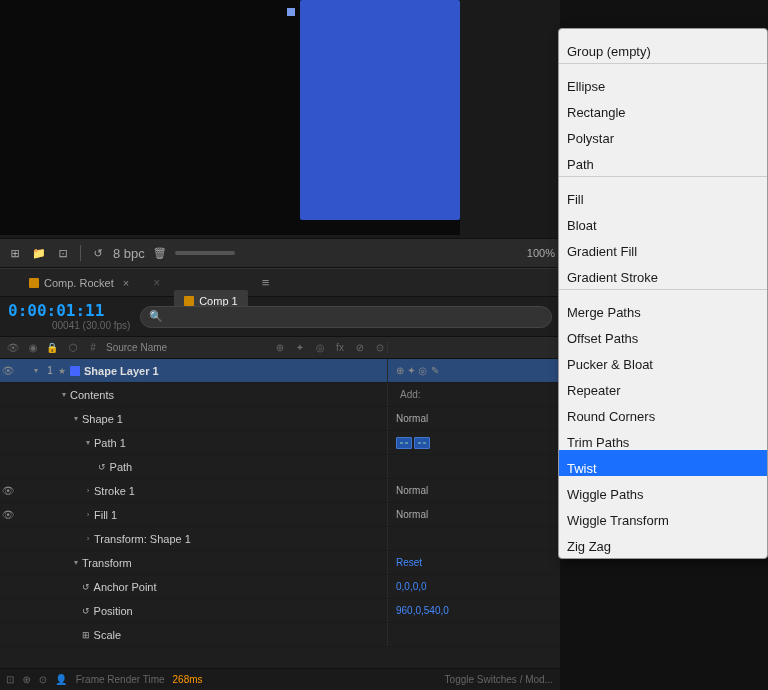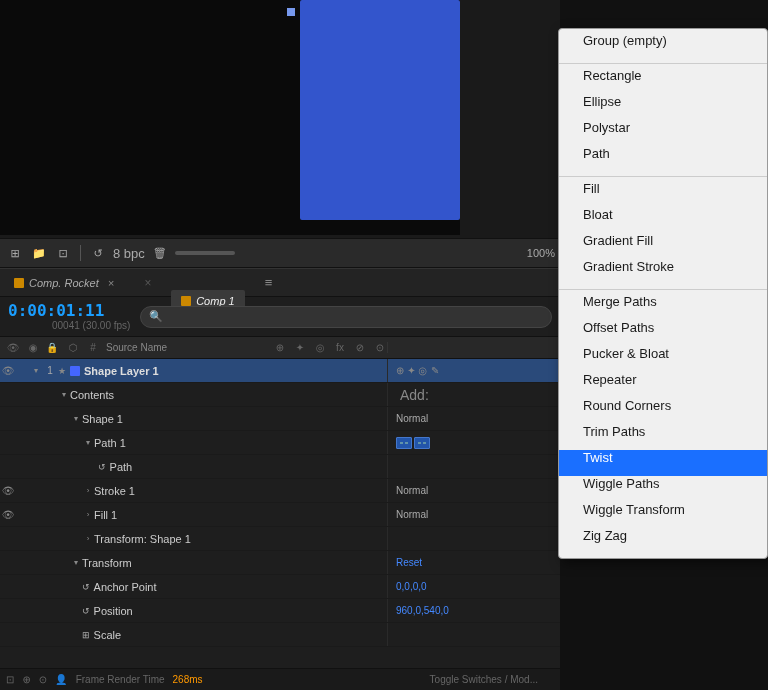--- a/index.html
+++ b/index.html
@@ -108,23 +108,22 @@
       border-top: 1px solid #333;
     }
 
     
     .tab-bar {
       height: 28px;
       background: #232323;
       display: flex;
       align-items: center;
       border-bottom: 1px solid #111;
-      padding: 0 4px;
-      gap: 16px;
-      font-style: italic;
+      padding: 0 19px;
+      gap: 10px;
     }
     .tab {
       height: 22px;
       padding: 0 10px;
       display: flex;
       align-items: center;
       gap: 5px;
       cursor: pointer;
       color: #aaa;
       font-size: 11px;
@@ -271,21 +270,21 @@
     .layer-name.bold {
       font-weight: bold;
       color: #ddd;
     }
     .blending-mode {
       color: #aaa;
       font-size: 10px;
     }
     .add-btn {
       color: #888;
-      font-size: 14px;
+      font-size: 10px;
       margin-left: 4px;
     }
     .path-icons {
       display: flex;
       gap: 2px;
       align-items: center;
     }
     .path-icon-box {
       width: 16px;
       height: 12px;
@@ -313,43 +312,43 @@
       display: flex;
       align-items: center;
       gap: 8px;
       padding: 0 6px;
     }
     .status-icon { color: #666; font-size: 10px; }
     .status-text { color: #666; font-size: 10px; }
     .render-time { color: #ff9900; font-size: 10px; }
     .toggle-btn {
       position: absolute;
-      right: 22px;
+      right: 7px;
       color: #666;
       font-size: 10px;
     }
 
     
     .context-menu {
       position: absolute;
       top: 28px;
       right: 0;
       width: 210px;
       background: #f0f0f0;
       border: 1px solid #999;
       border-radius: 4px;
       box-shadow: 4px 4px 12px rgba(0,0,0,0.5);
       z-index: 100;
       padding: 4px 0;
     }
     .menu-item {
       height: 26px;
-      padding: 0 24px;
-      display: flex;
-      align-items: flex-start;
+      padding: 0 8px;
+      display: flex;
+      align-items: flex-end;
       cursor: pointer;
       color: #1a1a1a;
       font-size: 13px;
       white-space: nowrap;
     }
     .menu-item.active {
       background: #1a6fff;
       color: #fff;
     }
     .menu-divider {
@@ -627,24 +626,24 @@
   </div>
 
 </div>
 
 <div class="context-menu">
   <div class="menu-item">
     <span>Group (empty)</span>
   </div>
   <div class="menu-divider"></div>
   <div class="menu-item">
+    <span>Ellipse</span>
+  </div>
+  <div class="menu-item">
     <span>Rectangle</span>
-  </div>
-  <div class="menu-item">
-    <span>Ellipse</span>
   </div>
   <div class="menu-item">
     <span>Polystar</span>
   </div>
   <div class="menu-item">
     <span>Path</span>
   </div>
   <div class="menu-divider"></div>
   <div class="menu-item">
     <span>Fill</span>

